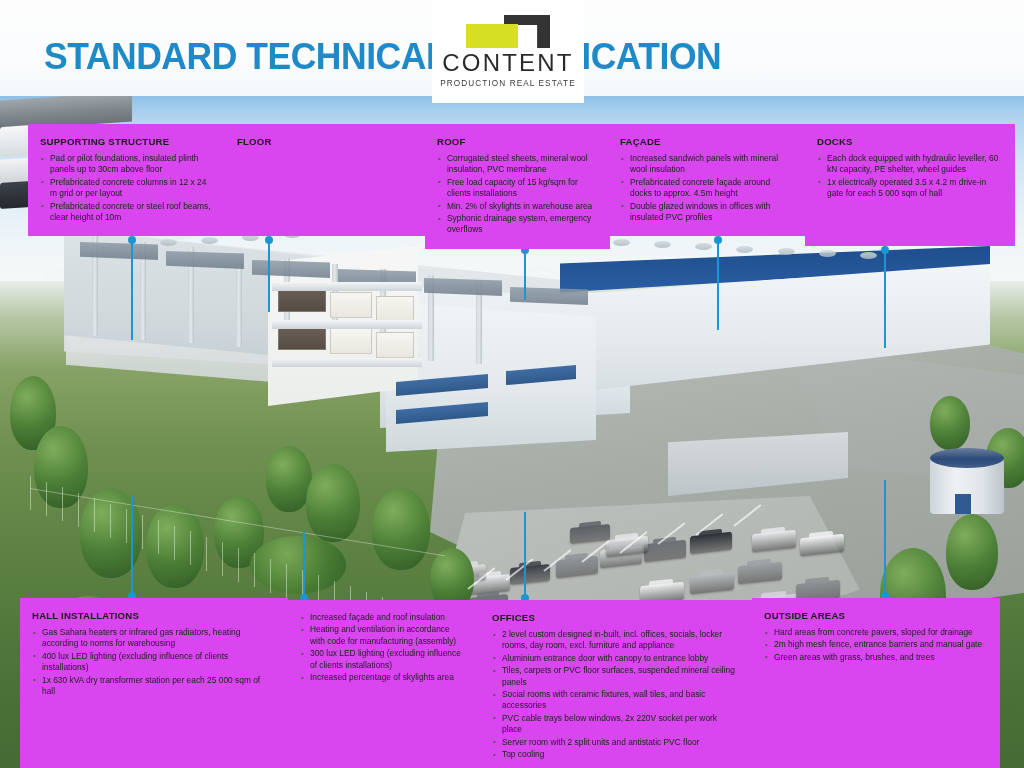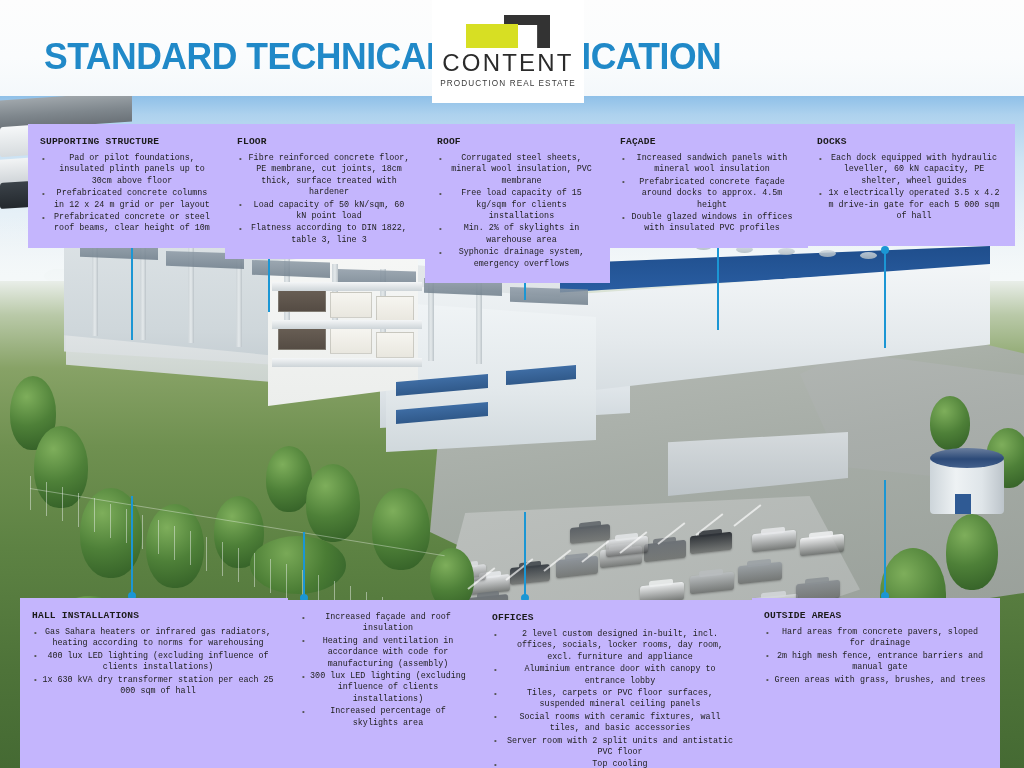--- a/index.html
+++ b/index.html
@@ -232,30 +232,30 @@
   
   .conn { position: absolute; width: 2px; background: #1b96d4; z-index: 18; }
   .conn-dot {
     position: absolute; width: 8px; height: 8px; border-radius: 50%;
     background: #1b96d4; z-index: 19;
   }
 
   
   .card {
     position: absolute; z-index: 25;
-    background: #c4b5fd;
+    background: #d946ef;
     padding: 12px 14px 12px 12px;
-    font-family: Liberation Mono, monospace;
+    font-family: Liberation Sans, sans-serif;
   }
   .card-title {
     font-size: 9.6px; font-weight: bold; color: #1b1b1b;
     letter-spacing: .2px; margin-bottom: 6px;
     text-transform: uppercase;
   }
-  .card ul { list-style: none; text-align: center; }
+  .card ul { list-style: none; }
   .card li {
     position: relative; padding-left: 10px;
     font-size: 8.4px; line-height: 11.4px; color: #222; margin-bottom: 1px;
   }
   .card li::before {
     content: "\2022"; position: absolute; left: 1px; top: -0.5px;
     color: #555; font-size: 8px;
   }
 </style>
 </head>
@@ -493,25 +493,20 @@
       <div class="card" style="left: 28px; top: 124px; width: 200px; min-height: 112px;">
         <div class="card-title">SUPPORTING STRUCTURE</div>
         <ul>
           <li>Pad or pilot foundations, insulated plinth panels up to 30cm above floor</li>
           <li>Prefabricated concrete columns in 12 x 24 m grid or per layout</li>
           <li>Prefabricated concrete or steel roof beams, clear height of 10m</li>
         </ul>
       </div>
       <div class="card" style="left: 225px; top: 124px; width: 200px; min-height: 112px;">
         <div class="card-title">FLOOR</div>
-        <ul>
-          <li>Fibre reinforced concrete floor, PE membrane, cut joints, 18cm thick, surface treated with hardener</li>
-          <li>Load capacity of 50 kN/sqm, 60 kN point load</li>
-          <li>Flatness according to DIN 1822, table 3, line 3</li>
-        </ul>
       </div>
       <div class="card" style="left: 425px; top: 124px; width: 185px; min-height: 122px;">
         <div class="card-title">ROOF</div>
         <ul>
           <li>Corrugated steel sheets, mineral wool insulation, PVC membrane</li>
           <li>Free load capacity of 15 kg/sqm for clients installations</li>
           <li>Min. 2% of skylights in warehouse area</li>
           <li>Syphonic drainage system, emergency overflows</li>
         </ul>
       </div>
@@ -548,20 +543,21 @@
           <li>Increased percentage of skylights area</li>
         </ul>
       </div>
       <div class="card" style="left: 480px; top: 600px; width: 272px; min-height: 168px;">
         <div class="card-title">OFFICES</div>
         <ul>
           <li>2 level custom designed in-built, incl. offices, socials, locker rooms, day room, excl. furniture and appliance</li>
           <li>Aluminium entrance door with canopy to entrance lobby</li>
           <li>Tiles, carpets or PVC floor surfaces, suspended mineral ceiling panels</li>
           <li>Social rooms with ceramic fixtures, wall tiles, and basic accessories</li>
+          <li>PVC cable trays below windows, 2x 220V socket per work place</li>
           <li>Server room with 2 split units and antistatic PVC floor</li>
           <li>Top cooling</li>
         </ul>
       </div>
       <div class="card" style="left: 752px; top: 598px; width: 248px; min-height: 170px;">
         <div class="card-title">OUTSIDE AREAS</div>
         <ul>
           <li>Hard areas from concrete pavers, sloped for drainage</li>
           <li>2m high mesh fence, entrance barriers and manual gate</li>
           <li>Green areas with grass, brushes, and trees</li>

